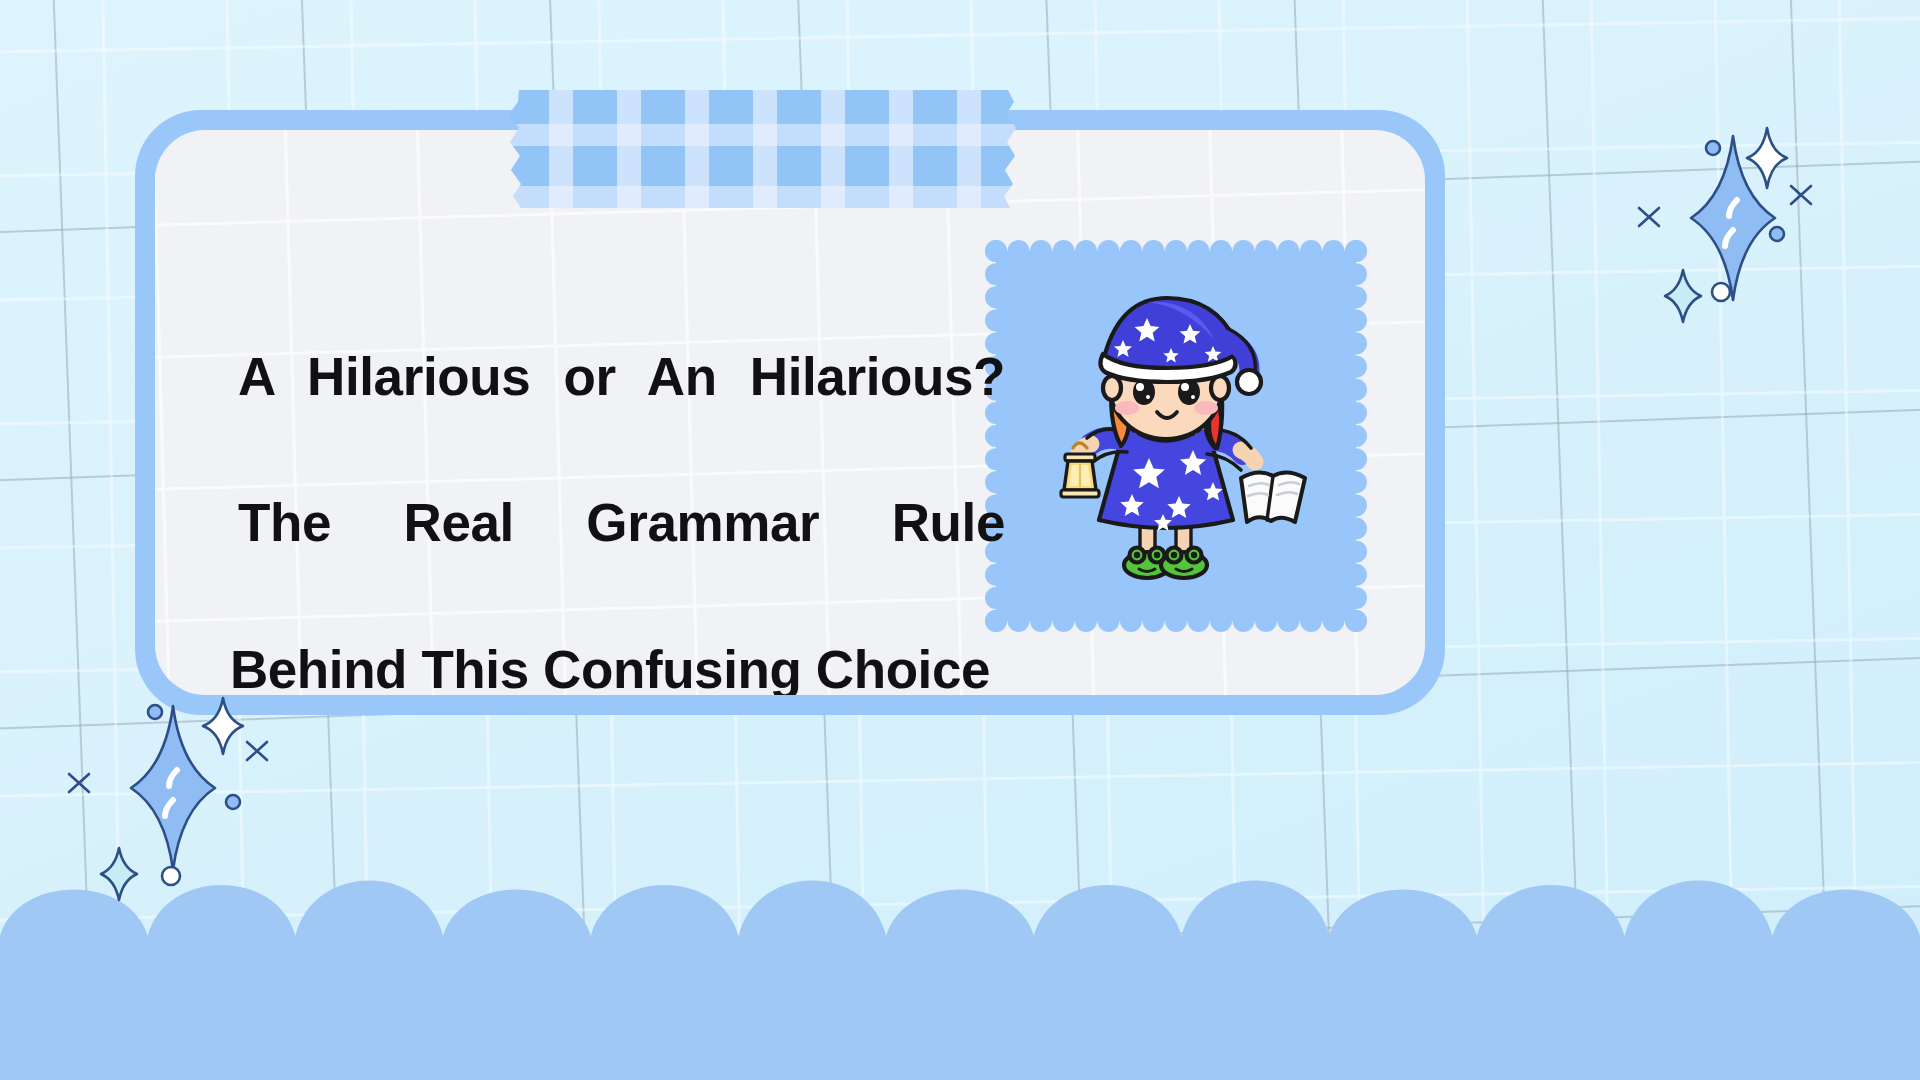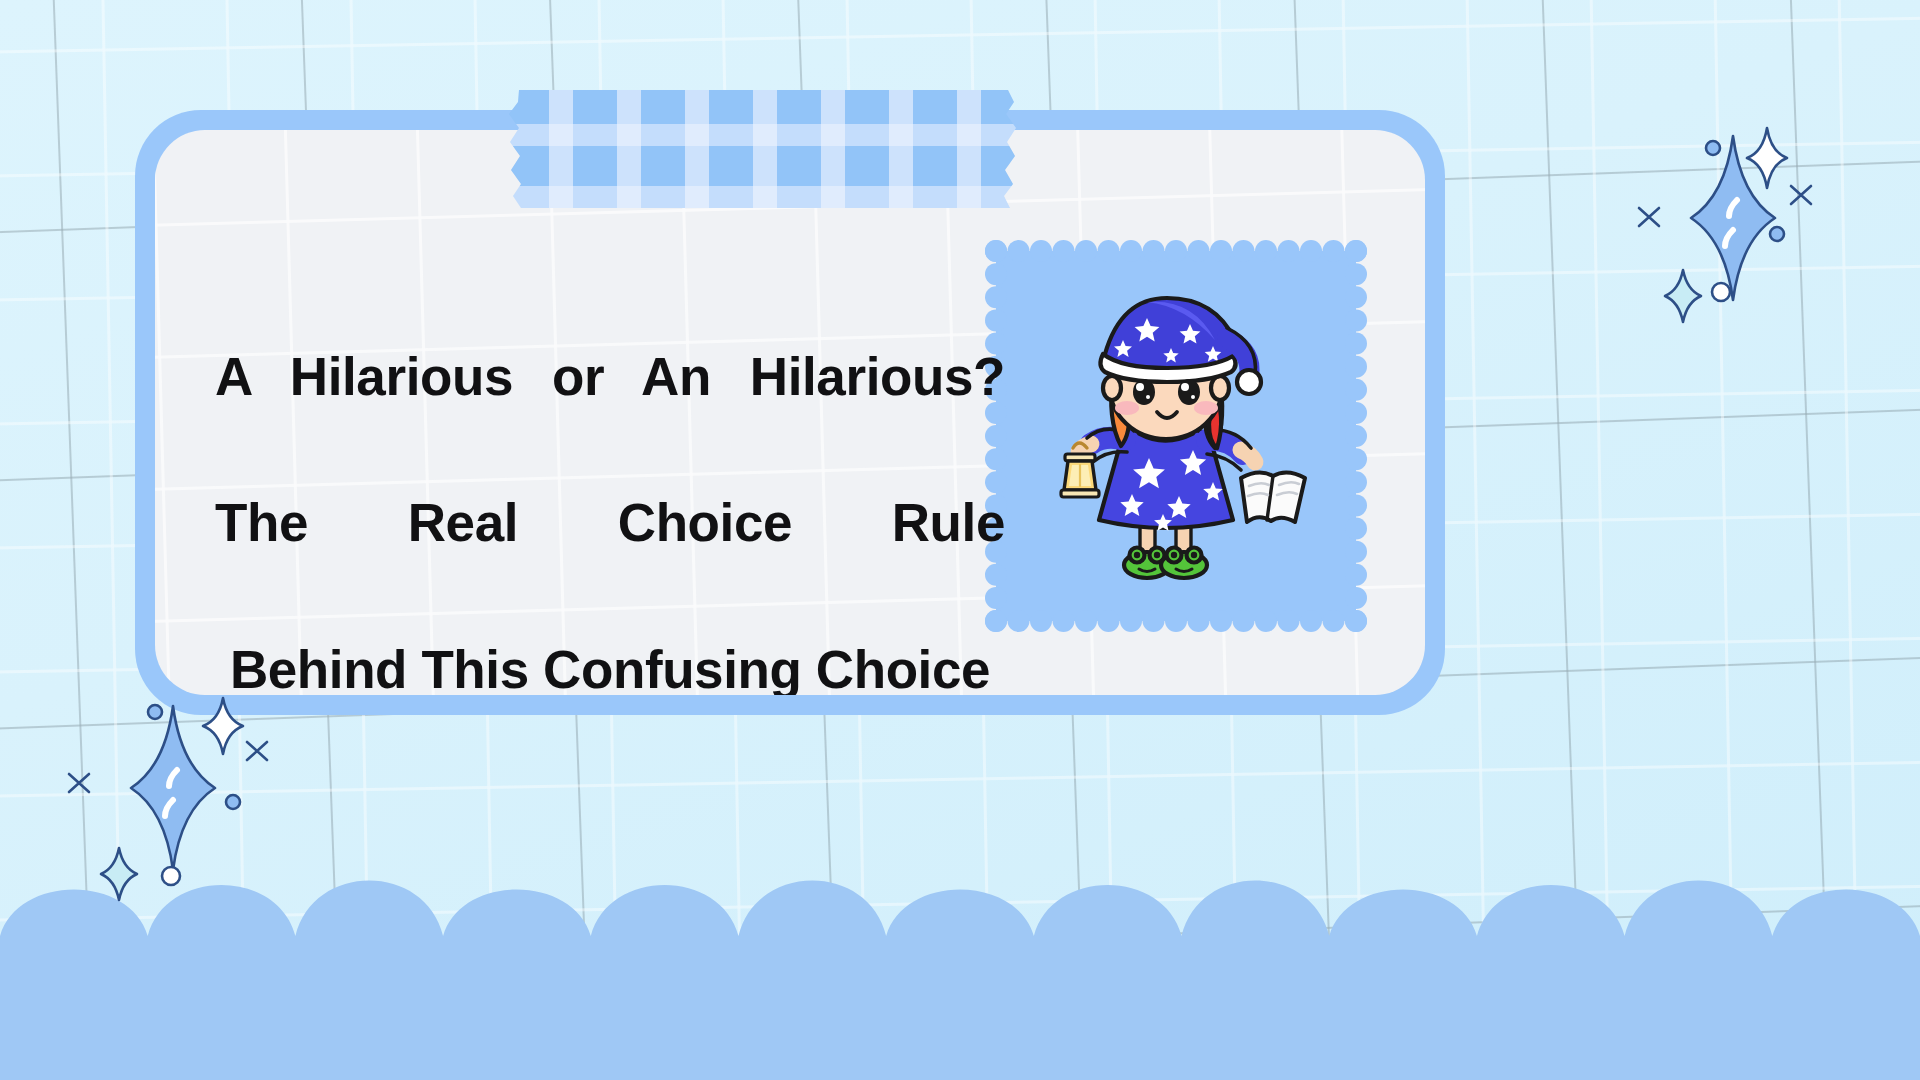--- a/index.html
+++ b/index.html
@@ -98,20 +98,21 @@
     font-weight:800;
     font-size:53px;
     line-height:1.38;
     letter-spacing:-0.4px;
     text-align:justify;
     text-justify:inter-word;
   }
   .title span{ display:block; }
   .title .l1, .title .l2{
     text-align:justify;
+    margin-left:23px;
   }
   .title .l1::after, .title .l2::after{
     content:"";
     display:inline-block;
     width:100%;
   }
   .title .l3{ text-align:center; }
 
   
   .panel{
@@ -144,21 +145,21 @@
   <div class="bg-gradient"></div>
   <div class="bg-grid"></div>
   <div class="bg-grid2"></div>
 
   <div class="card-wrap">
     <div class="card">
       <div class="card-inner">
 
         <div class="title">
           <span class="l1">A Hilarious or An Hilarious?</span>
-          <span class="l2">The Real Choice Rule</span>
+          <span class="l2">The Real Grammar Rule</span>
           <span class="l3">Behind This Confusing Choice</span>
         </div>
 
         <div class="panel">
           <svg viewBox="0 0 382 392" xmlns="http://www.w3.org/2000/svg">
             <defs>
               <filter id="scallop">
                 <feTurbulence type="fractalNoise" baseFrequency="0.9" numOctaves="1" result="n"></feTurbulence>
               </filter>
             </defs>

